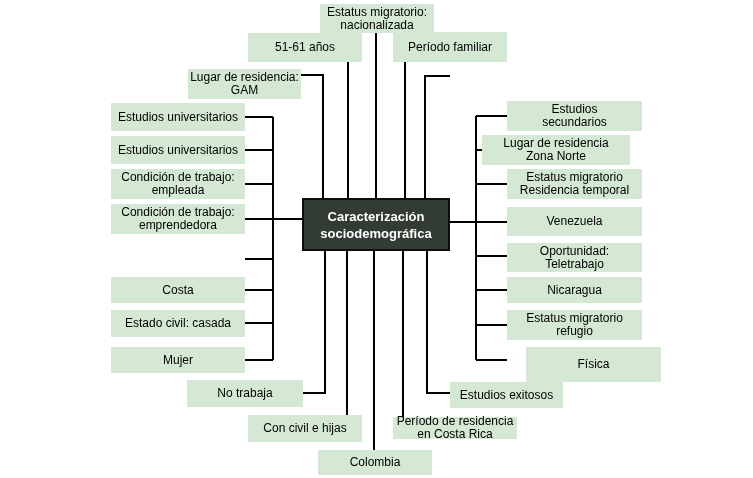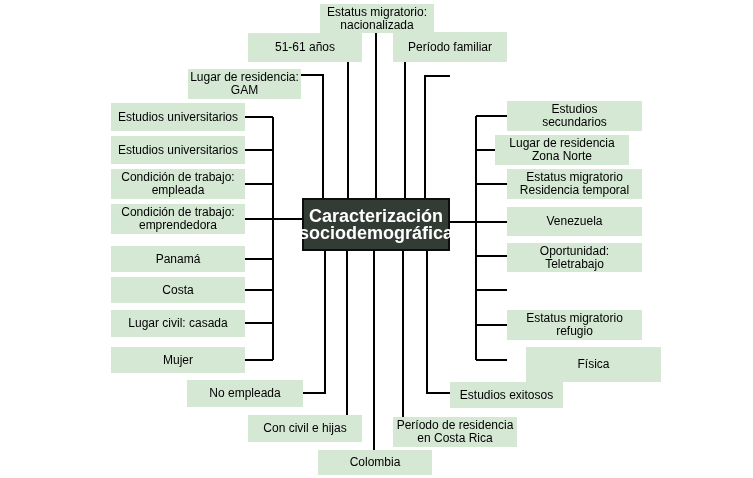--- a/index.html
+++ b/index.html
@@ -28,21 +28,21 @@
     justify-content:center;
     text-align:center;
     white-space:pre-line;
   }
   .center-node{
     position:absolute;
     box-sizing:border-box;
     background:var(--center_fill,#333b35);
     border:2px solid #0d0d0d;
     color:var(--center_text,#ffffff);
-    font-size:18px;
+    font-size:13px;
     line-height:17px;
     font-weight:bold;
     display:flex;
     align-items:center;
     justify-content:center;
     text-align:center;
     white-space:pre-line;
   }
 </style>
 </head>
@@ -91,41 +91,41 @@
   <div class="node" style="left:188px;top:69px;width:113px;height:30px">Lugar de residencia:
 GAM</div>
   <div class="node" style="left:393px;top:32px;width:114px;height:30px">Período familiar</div>
 
   <div class="node" style="left:111px;top:103px;width:134px;height:28px">Estudios universitarios</div>
   <div class="node" style="left:111px;top:136px;width:134px;height:28px">Estudios universitarios</div>
   <div class="node" style="left:111px;top:169px;width:134px;height:30px">Condición de trabajo:
 empleada</div>
   <div class="node" style="left:111px;top:204px;width:134px;height:30px">Condición de trabajo:
 emprendedora</div>
-  <div class="node" style="left:111px;top:246px;width:134px;height:26px">Panamá</div>
   <div class="node" style="left:111px;top:277px;width:134px;height:26px">Costa</div>
-  <div class="node" style="left:111px;top:310px;width:134px;height:27px">Lugar civil: casada</div>
+  <div class="node" style="left:111px;top:310px;width:134px;height:27px">Estado civil: casada</div>
   <div class="node" style="left:111px;top:347px;width:134px;height:26px">Mujer</div>
 
   <div class="node" style="left:507px;top:101px;width:135px;height:30px">Estudios
 secundarios</div>
-  <div class="node" style="left:495px;top:135px;width:134px;height:30px">Lugar de residencia
+  <div class="node" style="left:482px;top:135px;width:148px;height:30px">Lugar de residencia
 Zona Norte</div>
   <div class="node" style="left:507px;top:169px;width:135px;height:30px">Estatus migratorio
 Residencia temporal</div>
   <div class="node" style="left:507px;top:207px;width:135px;height:29px">Venezuela</div>
   <div class="node" style="left:507px;top:243px;width:135px;height:29px">Oportunidad:
 Teletrabajo</div>
+  <div class="node" style="left:507px;top:277px;width:135px;height:26px">Nicaragua</div>
   <div class="node" style="left:507px;top:310px;width:135px;height:30px">Estatus migratorio
 refugio</div>
   <div class="node" style="left:526px;top:347px;width:135px;height:35px">Física</div>
 
-  <div class="node" style="left:187px;top:380px;width:116px;height:27px">No empleada</div>
+  <div class="node" style="left:187px;top:380px;width:116px;height:27px">No trabaja</div>
   <div class="node" style="left:248px;top:415px;width:114px;height:27px">Con civil e hijas</div>
   <div class="node" style="left:318px;top:450px;width:114px;height:25px">Colombia</div>
-  <div class="node" style="left:393px;top:417px;width:124px;height:30px">Período de residencia
+  <div class="node" style="left:393px;top:417px;width:124px;height:22px">Período de residencia
 en Costa Rica</div>
   <div class="node" style="left:450px;top:382px;width:113px;height:26px">Estudios exitosos</div>
 
   <div class="center-node" style="left:302px;top:198px;width:148px;height:53px">Caracterización
 sociodemográfica</div>
 
 </div>
 
 </body></html>

